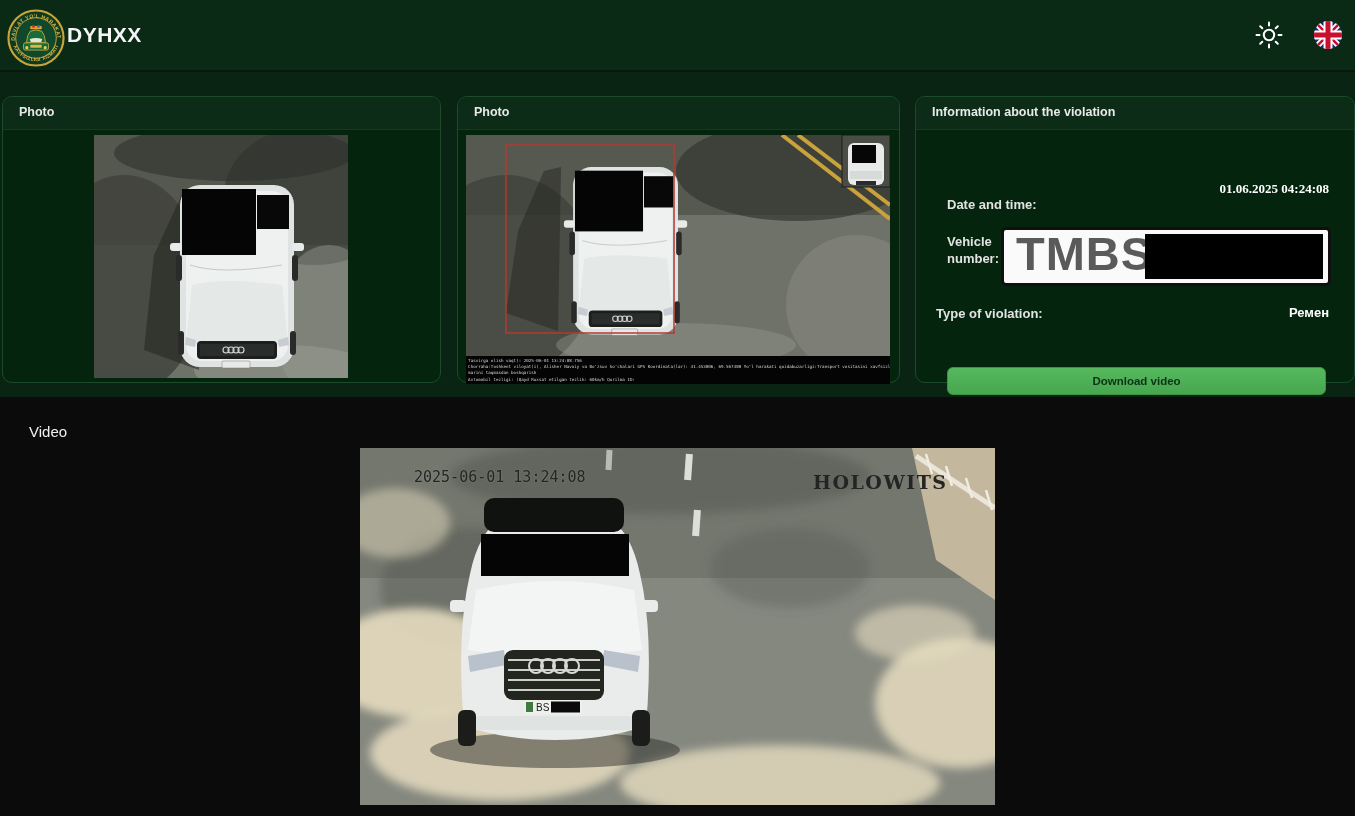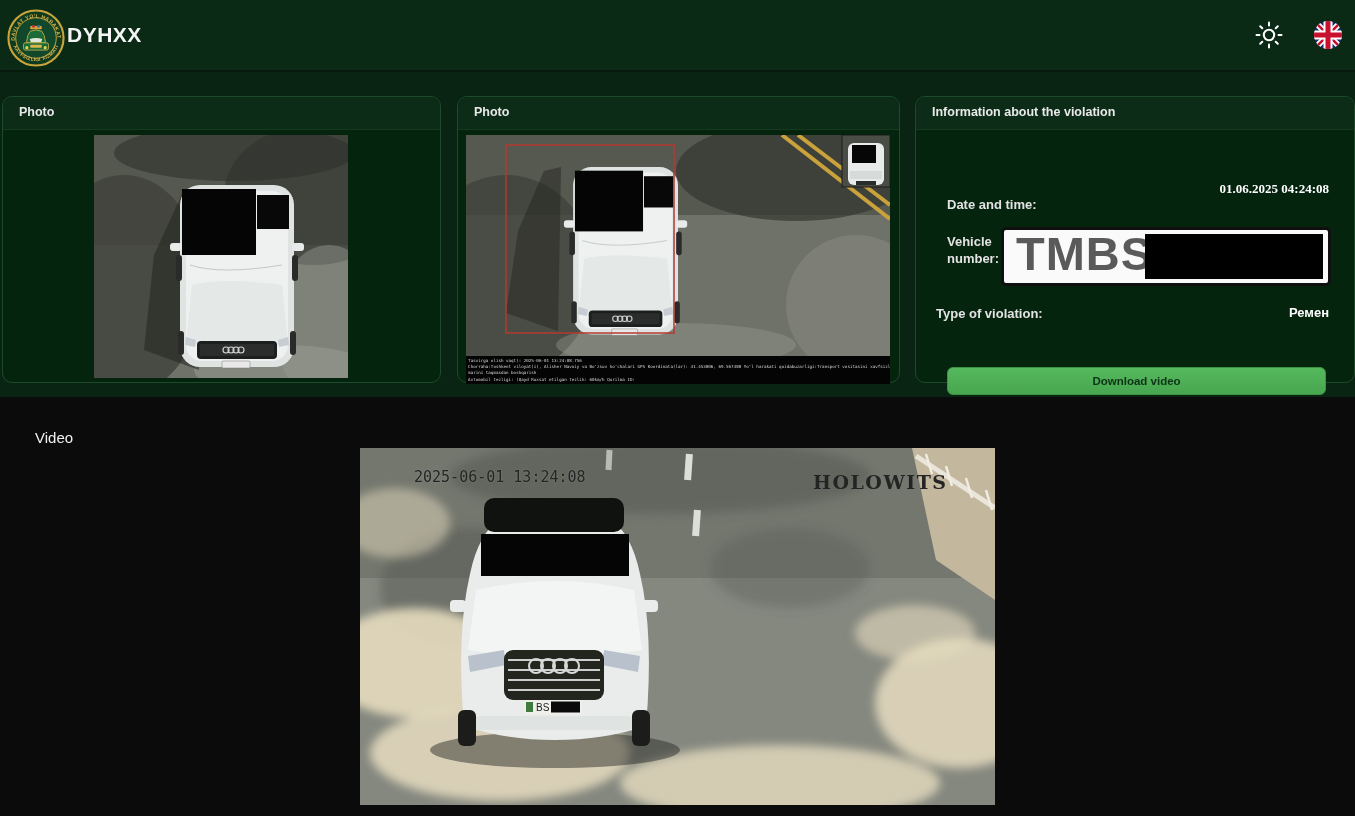--- a/index.html
+++ b/index.html
@@ -39,21 +39,21 @@
          border:3px solid #101010;border-radius:5px;box-sizing:border-box;overflow:hidden;}
   .plate-text{position:absolute;left:12px;top:-4px;font-size:47px;font-weight:800;color:#5a5a5a;
               letter-spacing:1px;font-family:"Liberation Sans",sans-serif;}
   .plate-redaction{position:absolute;top:4px;bottom:4px;right:5px;width:178px;background:#000;}
   .download-btn{position:absolute;left:31px;right:28px;top:205px;height:28px;
                 background:linear-gradient(#56b95e,#47a64f);border:1px solid #3c9443;border-radius:6px;
                 font-size:11.5px;font-weight:bold;color:#0d3317;cursor:pointer;
                 font-family:"Liberation Sans",sans-serif;margin-top:32px;}
   
   .video-section{position:absolute;top:397px;left:0;width:1355px;height:419px;background:#0a0b0a;}
-  .video-title{position:absolute;left:21px;top:18px;margin:14px;font-size:15px;font-weight:500;color:#f0f0f0;}
+  .video-title{position:absolute;left:21px;top:18px;margin:8px;font-size:15px;font-weight:500;color:#f0f0f0;}
   .video-frame{position:absolute;left:360px;top:51px;width:635px;height:357px;background:#85887f;cursor:pointer;}
   .video-overlay-ts{position:absolute;left:18px;top:20px;font-family:"DejaVu Sans Mono",monospace;
                     font-size:15px;color:#242424;text-shadow:0 0 2px rgba(200,200,190,.35);margin-left:36px;}
   .video-overlay-wm{position:absolute;left:453px;top:23px;font-family:"DejaVu Serif",serif;
                     font-weight:bold;font-size:19px;letter-spacing:1.5px;color:#242424;}
 </style>
 </head>
 <body>
 
 <div class="page">

